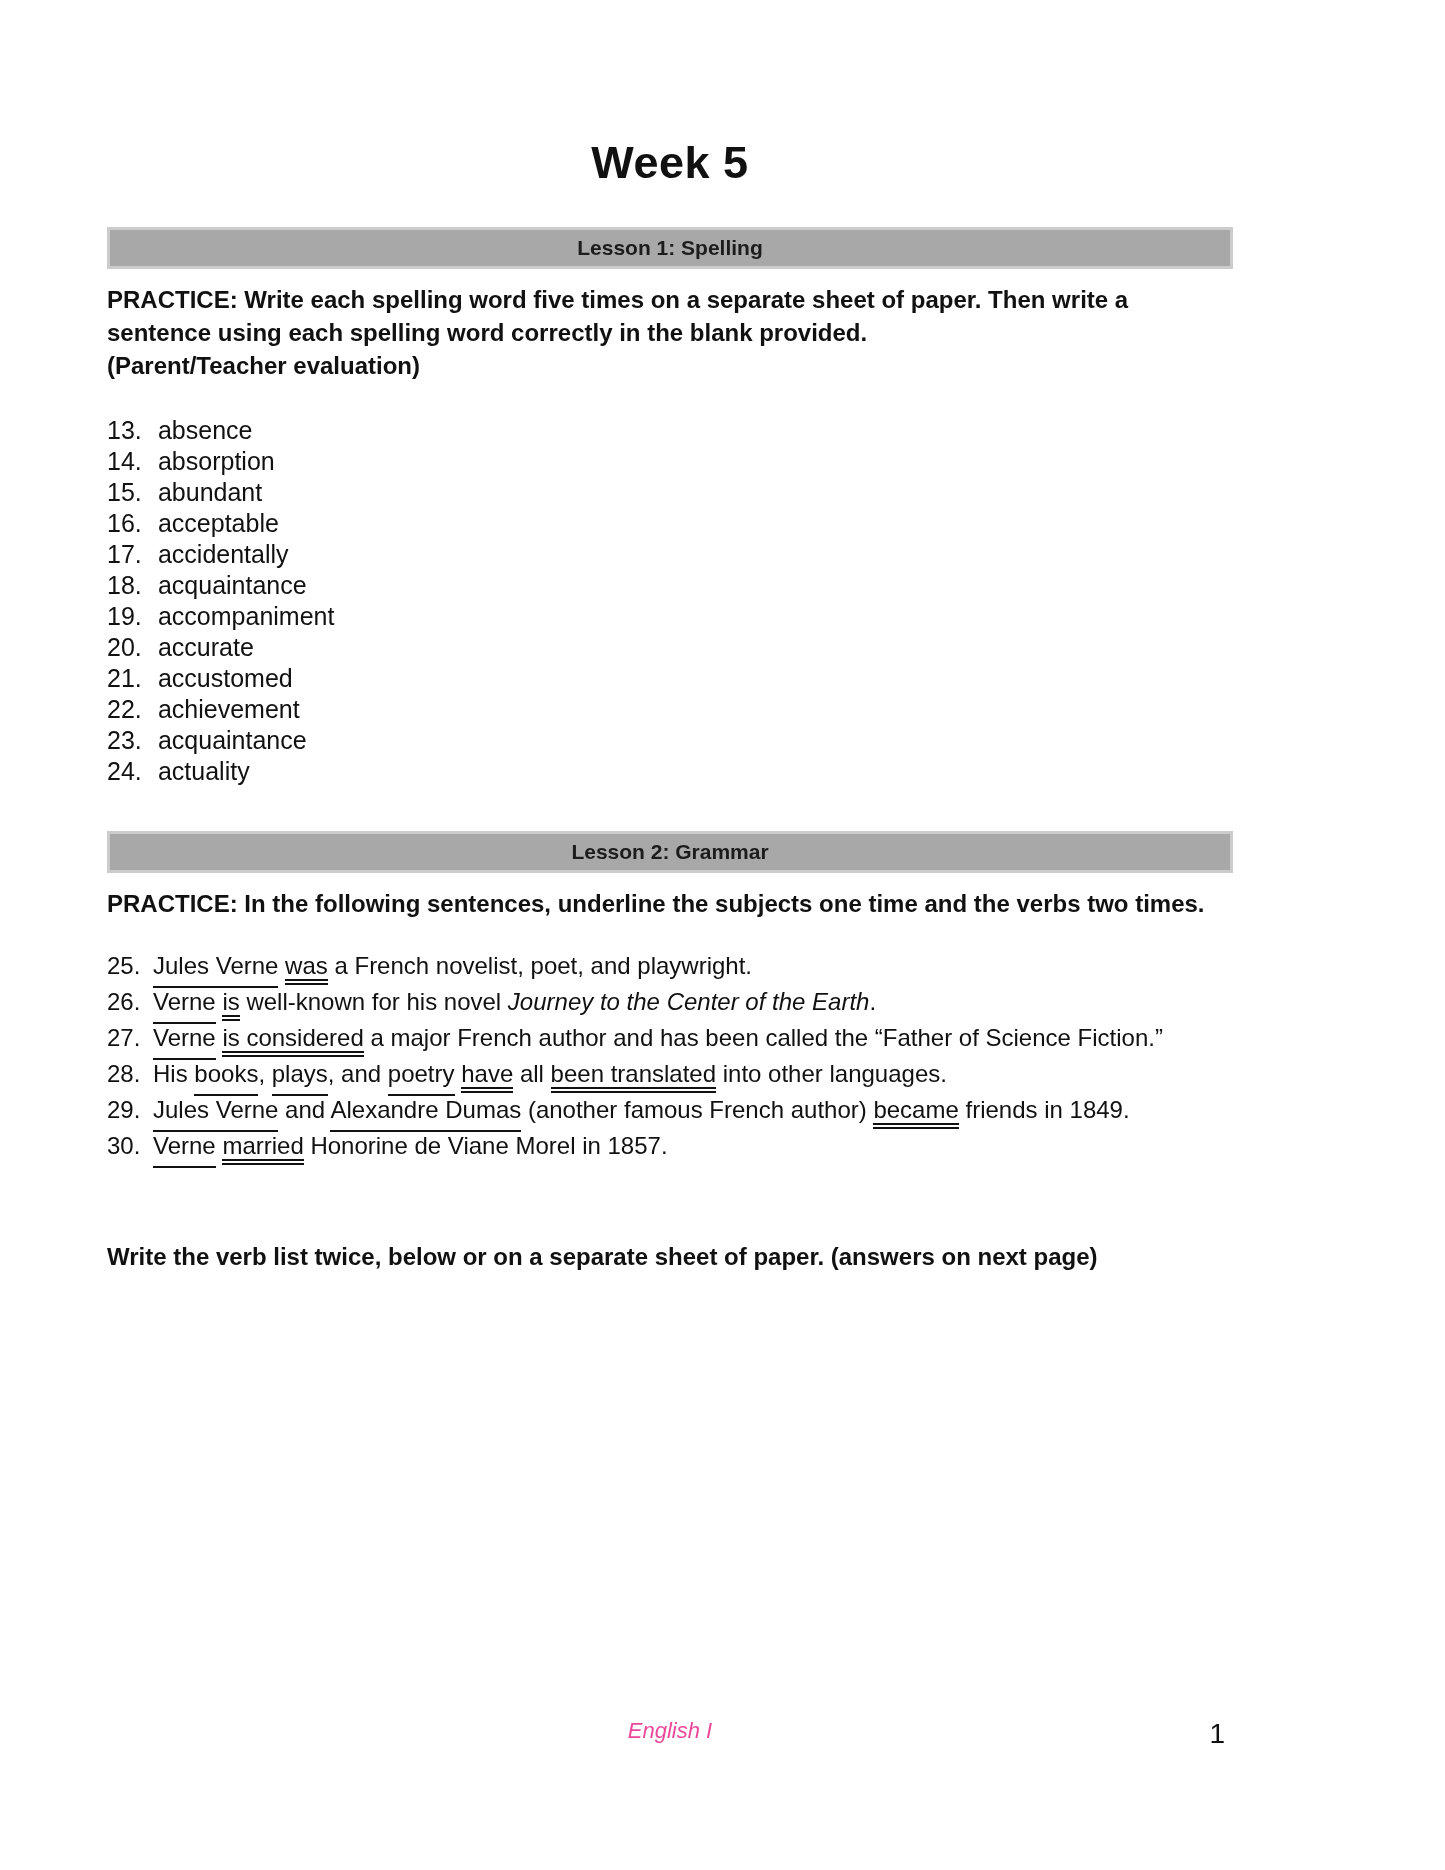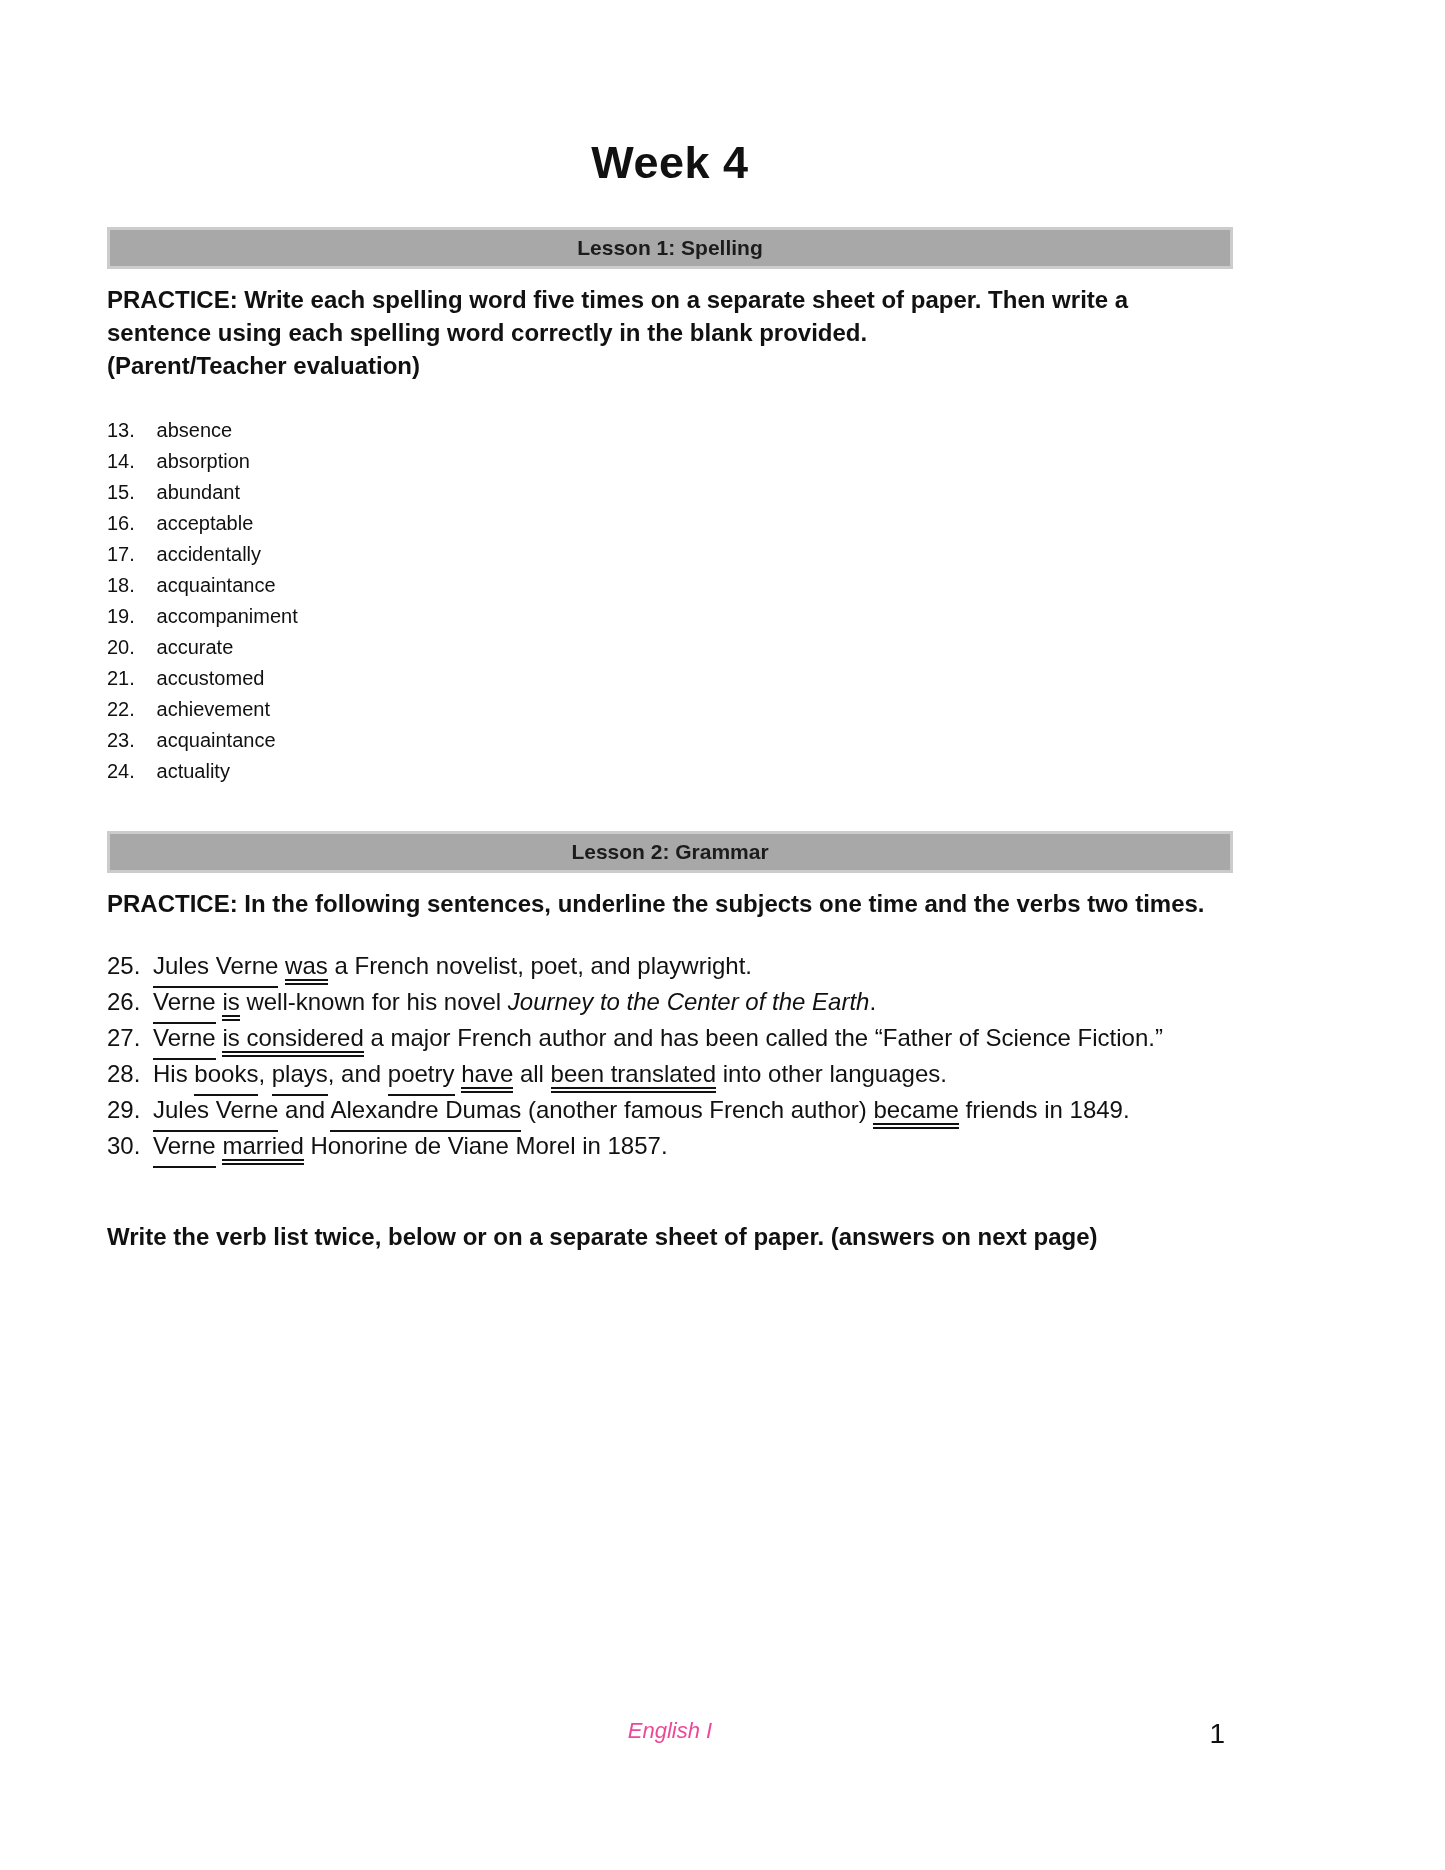--- a/index.html
+++ b/index.html
@@ -47,21 +47,21 @@
     font-weight: bold;
     line-height: 33px;
   }
   .practice-note {
     font-size: 24px;
     font-weight: bold;
     line-height: 33px;
   }
   .word-list { margin-top: 33px; }
   .word-row {
-    font-size: 20px;
+    font-size: 25px;
     line-height: 31px;
     white-space: pre;
   }
   .word-row .num { display: inline-block; min-width: 44px; }
   .sentence-list { margin-top: 28px; }
   .sentence {
     display: flex;
     font-size: 24px;
     line-height: 36px;
     align-items: flex-start;
@@ -71,21 +71,21 @@
     white-space: pre;
   }
   .sentence .stext {
     flex: 1 1 auto;
     white-space: pre-wrap;
   }
   .seg-subject { border-bottom: 2px solid #111; padding-bottom: 7px; }
   .seg-verb { border-bottom: 6px double #111; }
   .seg-italic { font-style: italic; }
   .verb-instruction {
-    margin-top: 56px;
+    margin-top: 76px;
     font-size: 24px;
     font-weight: bold;
     line-height: 33px;
   }
   .footer {
     position: absolute;
     left: 107px;
     top: 1718px;
     width: 1126px;
     height: 40px;
@@ -106,21 +106,21 @@
     font-size: 28px;
     color: #111;
   }
 </style>
 </head>
 <body>
 
 <div class="page">
   <div class="content">
 
-    <h1 class="doc-title">Week 4</h1>
+    <h1 class="doc-title">Week 5</h1>
 
     <div class="banner">Lesson 1: Spelling</div>
 
     <div class="practice">PRACTICE: Write each spelling word five times on a separate sheet of paper. Then write a sentence using each spelling word correctly in the blank provided.</div>
     <div class="practice-note">(Parent/Teacher evaluation)</div>
 
     <div class="word-list" id="word-list">
         <div class="word-row"><span class="num">13.</span><span> absence</span></div>
         <div class="word-row"><span class="num">14.</span><span> absorption</span></div>
         <div class="word-row"><span class="num">15.</span><span> abundant</span></div>

